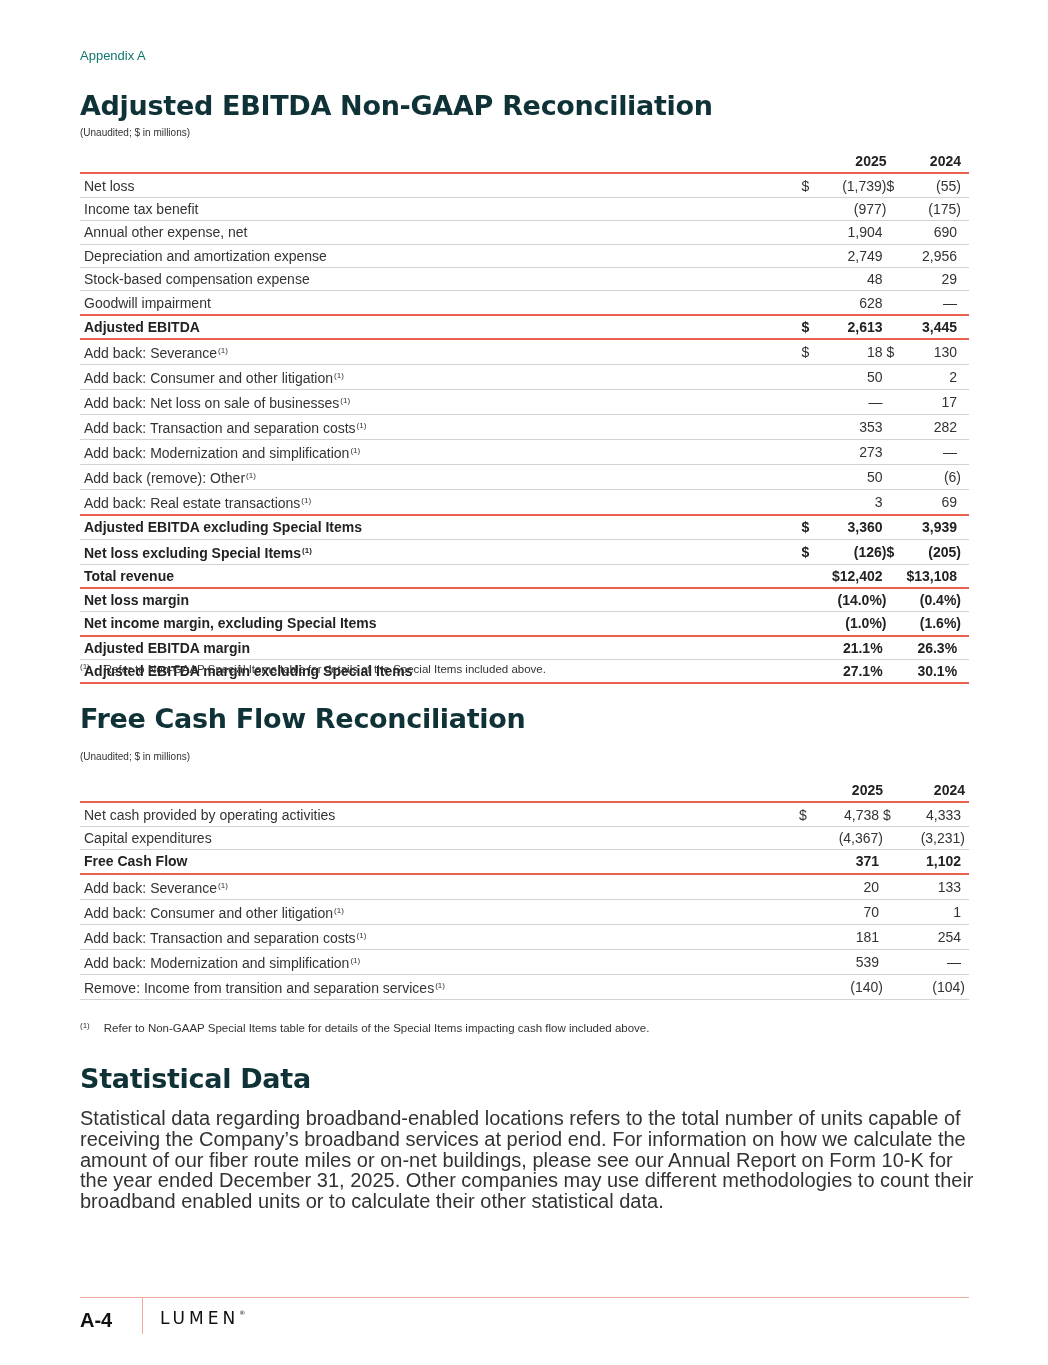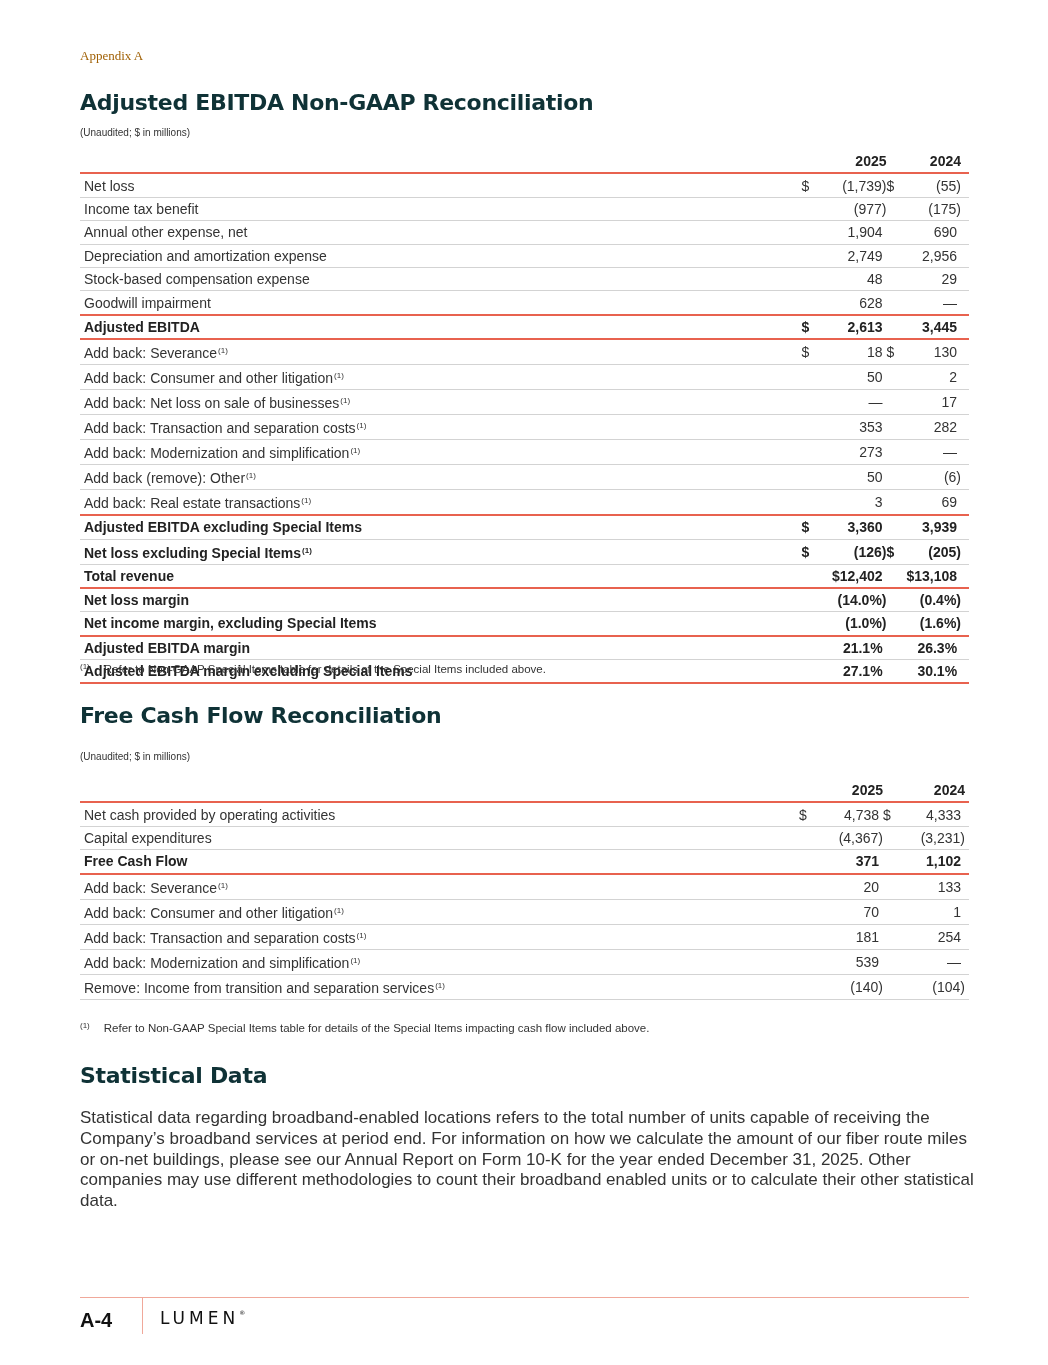--- a/index.html
+++ b/index.html
@@ -1,45 +1,45 @@
 <!DOCTYPE html>
 <html><head>
 <meta charset="utf-8">
 <style>
   html, body { margin: 0; padding: 0; background: #ffffff; }
   body {
     width: 1048px; height: 1365px; position: relative; overflow: hidden;
     font-family: "Liberation Sans", "DejaVu Sans", sans-serif; color: #333333;
   }
-  .appendix { position: absolute; left: 80px; top: 48px; font-size: 13px; color: #a16207; font-family: Liberation Serif, serif; }
+  .appendix { position: absolute; left: 80px; top: 48px; font-size: 13px; color: #0f766e; }
   h1 {
     position: absolute; left: 80px; margin: 0;
     font-family: "DejaVu Sans", sans-serif; font-weight: bold;
-    font-size: 22px; color: #0f3236; letter-spacing: -0.3px;
+    font-size: 27px; color: #0f3236; letter-spacing: -0.3px;
   }
   .sub { position: absolute; left: 80px; font-size: 10px; color: #333; }
   table.recon {
     position: absolute; left: 80px; width: 889px;
     border-collapse: collapse; font-size: 14px; color: #333;
   }
   table.recon td, table.recon th { padding: 0; height: 22.4px; line-height: 22px; }
   table.recon th { font-weight: bold; font-size: 14px; color: #222; text-align: right; }
   table.recon tr.body td { border-bottom: 1px solid #d3d3d3; }
   table.recon tr.body td.label { padding-left: 4px; }
   table.recon tr.red td { border-bottom: 2px solid #e8624f; }
   table.recon tr.head th { border-bottom: 2px solid #e8624f; }
   table.recon tr.bold td { font-weight: bold; color: #222; margin-left: 29px; }
   td.num { text-align: right; white-space: pre; }
   td.cur { text-align: left; width: 14px; }
   sup.fn { font-size: 8px; vertical-align: 5px; margin-left: 1px; }
   .footnote { position: absolute; left: 80px; font-size: 11.5px; color: #333; }
   .footnote .mark { font-size: 8px; vertical-align: 4px; margin-right: 14px; }
   .stat-para {
     position: absolute; left: 80px; top: 1108px; width: 900px;
-    font-size: 17px; line-height: 20.8px; color: #333;
+    font-size: 20px; line-height: 20.8px; color: #333;
   }
   .footer-rule { position: absolute; left: 80px; top: 1297px; width: 889px; height: 1px; background: #f0a89a; }
   .footer-vbar { position: absolute; left: 142px; top: 1297px; width: 1px; height: 37px; background: #f0a89a; }
   .page-num { position: absolute; left: 80px; top: 1309px; font-weight: bold; font-size: 20px; color: #111; }
   .logo { position: absolute; left: 160px; top: 1308px; font-size: 17px; letter-spacing: 4px; color: #111; font-family: "DejaVu Sans", sans-serif; }
   .logo sup { font-size: 6px; letter-spacing: 0; vertical-align: 9px; }
 </style>
 </head>
 <body>
 

